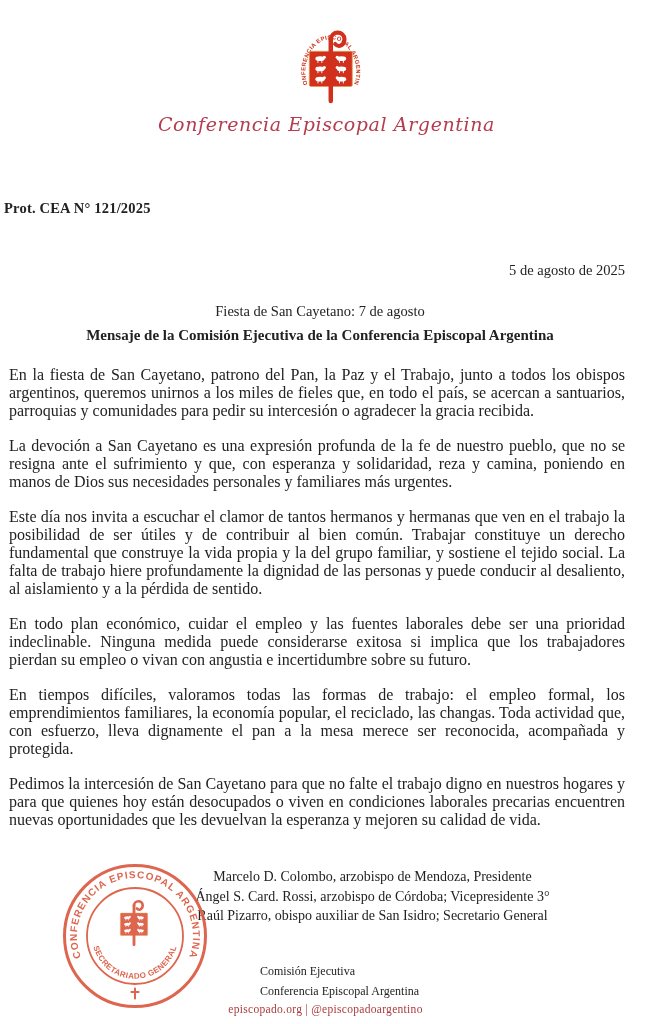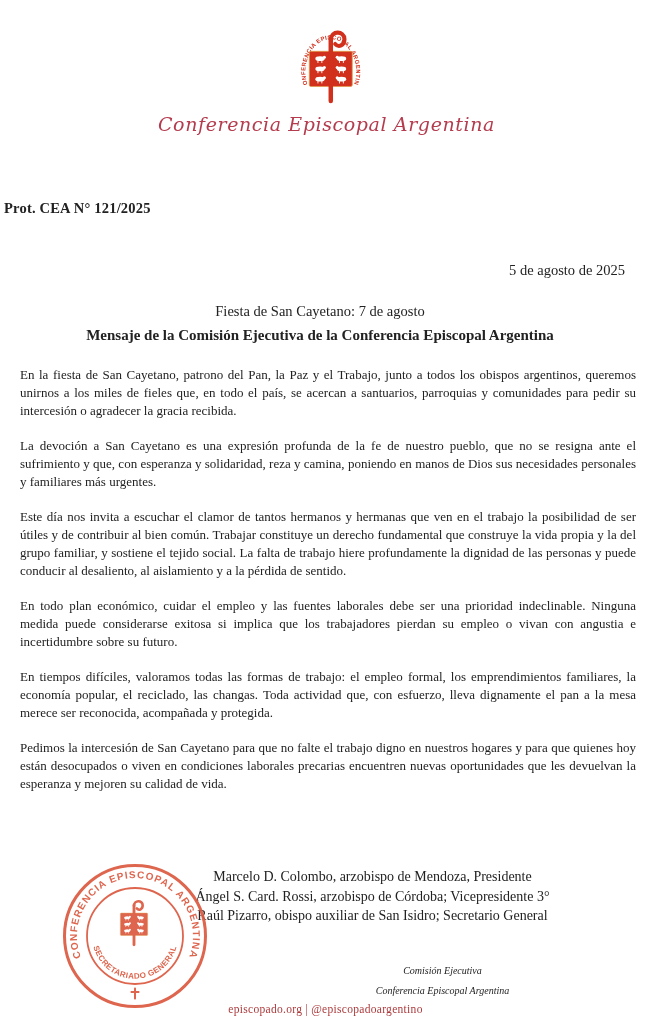--- a/index.html
+++ b/index.html
@@ -13,31 +13,31 @@
   .script-name{
     position:absolute;top:113px;left:0;right:8px;text-align:center;
     font-family:"DejaVu Serif", serif;font-style:italic;
     font-size:19px;color:#b43c4e;letter-spacing:0.6px;
   }
   .prot{position:absolute;top:200px;left:4px;font-weight:bold;font-size:14.5px;letter-spacing:0.2px;}
   .date{position:absolute;top:250px;left:12px;right:36px;text-align:right;font-size:14.5px;margin-top:12px;}
   .title1{position:absolute;top:303px;left:12px;right:33px;text-align:center;font-size:14.5px;}
   .title2{position:absolute;top:327px;left:12px;right:33px;text-align:center;font-size:15px;font-weight:bold;}
   .body-text{
-    position:absolute;top:366px;left:20px;width:616px;
-    font-size:13px;line-height:18px;text-align:justify;
+    position:absolute;top:366px;left:9px;width:616px;
+    font-size:16px;line-height:18px;text-align:justify;
   }
   .body-text p{margin:0 0 17px 0;}
   .sigs{
     position:absolute;top:867px;left:120px;right:36px;text-align:center;
     font-size:14px;line-height:19.5px;
   }
   .closing{
-    position:absolute;top:961px;left:260px;right:36px;text-align:center;
-    font-style:italic;font-size:10px;line-height:20px;
+    position:absolute;top:961px;left:260px;right:36px;text-align:left;
+    font-size:12px;line-height:20px;
   }
   .footer{
     position:absolute;top:1003px;left:0;right:10px;text-align:center;
     font-size:11.5px;color:#ac3a3c;letter-spacing:0.3px;
   }
   .stamp{position:absolute;left:60px;top:861px;opacity:0.93;}
   .seal-text{font-family:"Liberation Sans", sans-serif;font-weight:bold;fill:#dc5a41;}
   .logo-arc-text{font-family:"Liberation Sans", sans-serif;font-weight:bold;fill:#d1301d;}
   .hidden-defs{position:absolute;width:0;height:0;overflow:hidden;}
 </style>

